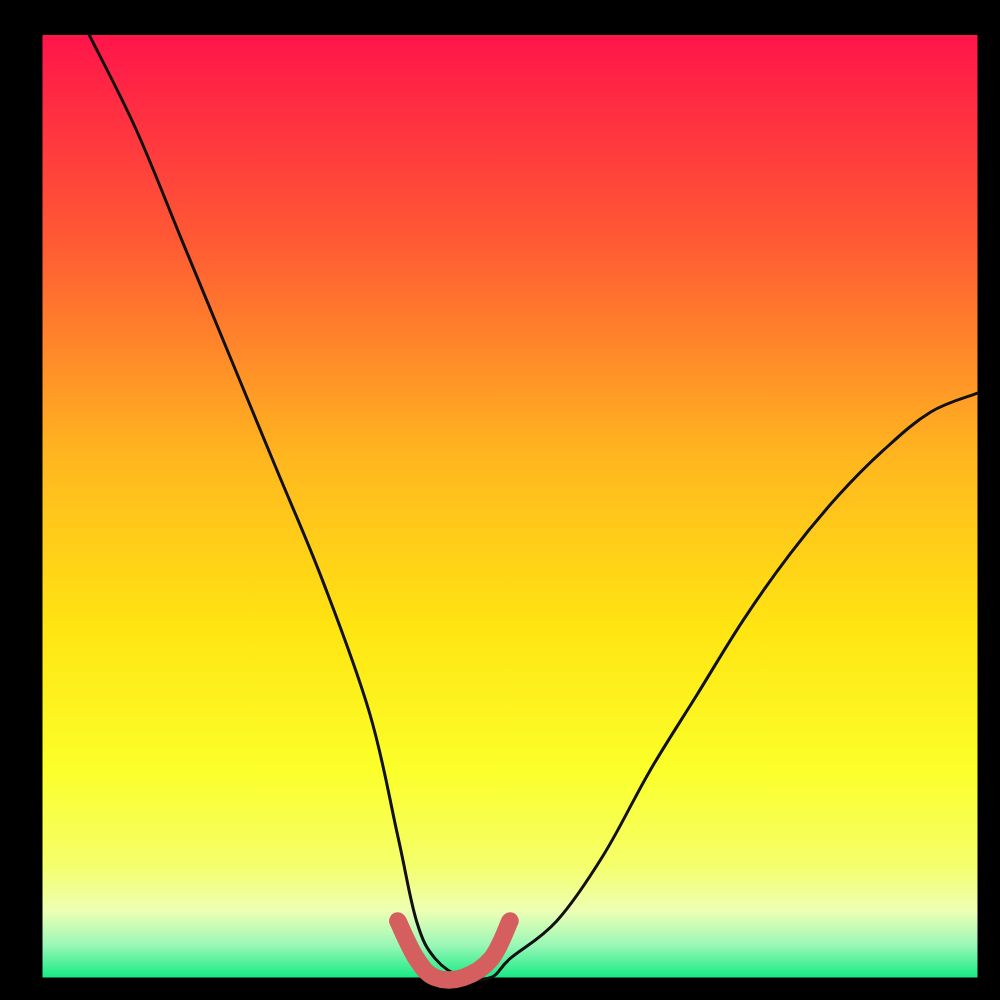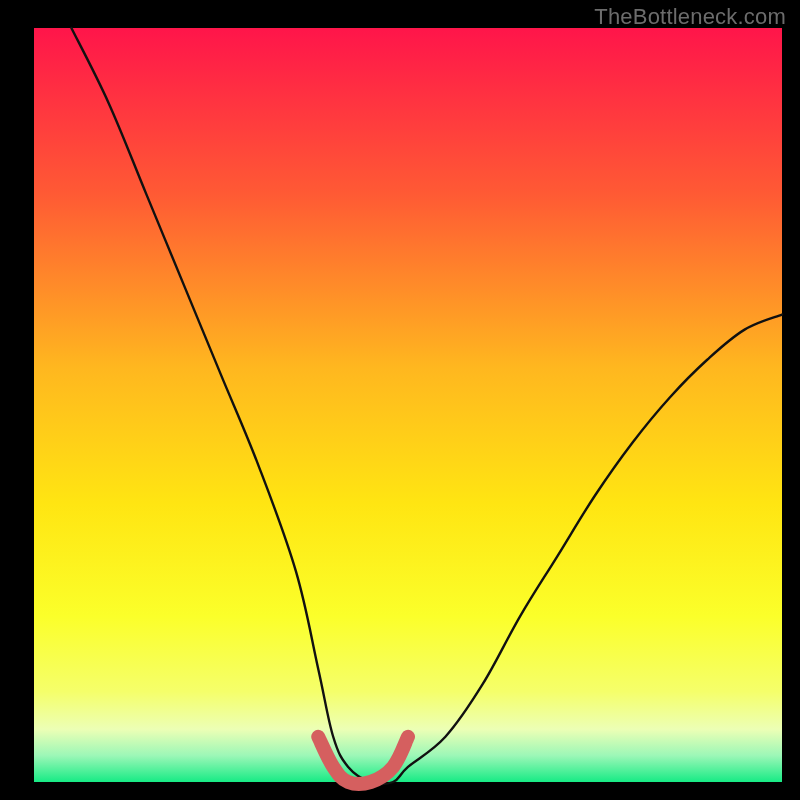--- a/index.html
+++ b/index.html
@@ -30,21 +30,20 @@
   svg {
     position: absolute;
     top: 0;
     left: 0;
   }
 </style>
 </head>
 <body>
 
 <div class="stage">
-  <div class="watermark">TheBottleneck.com</div>
 
   <svg id="plot" width="800" height="800" viewBox="0 0 800 800">
     <defs>
       <linearGradient id="bg-grad" x1="0" y1="0" x2="0" y2="1">
         <stop id="g0" offset="0%" stop-color="#ff154a"></stop>
         <stop id="g1" offset="22%" stop-color="#ff5a34"></stop>
         <stop id="g2" offset="45%" stop-color="#ffb71f"></stop>
         <stop id="g3" offset="63%" stop-color="#ffe512"></stop>
         <stop id="g4" offset="78%" stop-color="#fbff2a"></stop>
         <stop id="g5" offset="88%" stop-color="#f5ff6a"></stop>

